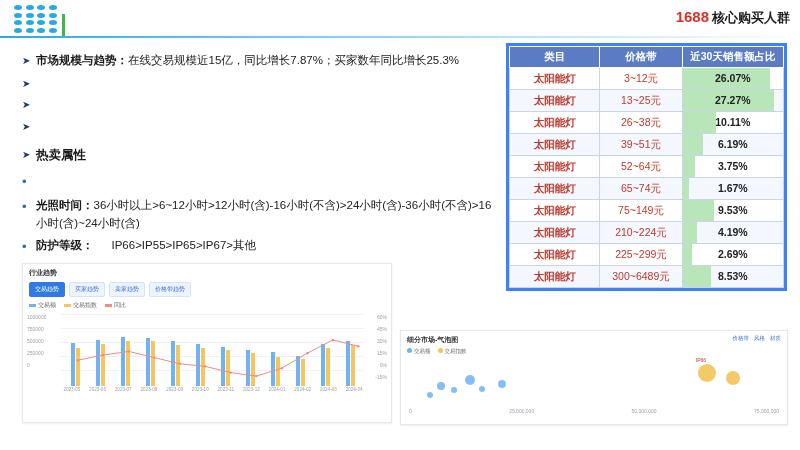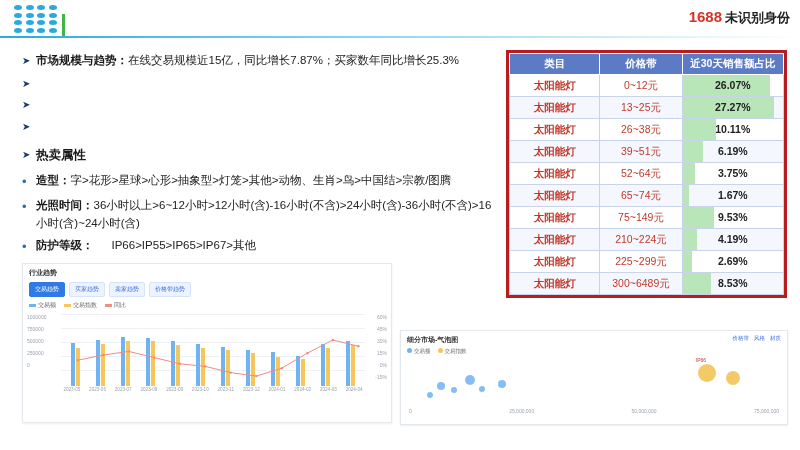--- a/index.html
+++ b/index.html
@@ -51,23 +51,23 @@
   .bullet-arrow { width:14px; flex:0 0 14px; color:#1b3b6f; font-size:10px; padding-top:1px;}
   .bullet-dot { width:14px; flex:0 0 14px; color:#2d6cb5; font-size:13px; padding-top:0px; text-align:left;}
   .lbl { font-weight:bold; color:#1a1a1a; white-space:nowrap; }
   .txt { color:#222; }
   .red { color:#c0392b; }
   .section-head { margin-top:12px; margin-bottom:6px; }
   .section-head .lbl { font-size:12.5px; }
 
   
   .table-wrap {
-    position:absolute; left:505px; top:49px; width:283px;
+    position:absolute; left:505px; top:42px; width:283px;
     border:1px solid #ffffff;
-    background:#b91c1c;
+    background:#3b82f6;
     padding:3px;
   }
   table.price { border-collapse:collapse; width:100%; font-size:10.5px; }
   table.price th {
     background:#5b7cc4; color:#fff; font-weight:bold;
     border:1px solid #ffffff; padding:3px 2px; text-align:center;
     font-size:10.5px;
   }
   table.price td {
     border:1px solid #c9d4ea; padding:2px 3px; text-align:center;
@@ -143,21 +143,21 @@
       <i></i>
       <i></i>
       <i></i>
     <i></i>
       <i></i>
       <i></i>
       <i></i>
   </div>
   <div class="title-bar"></div>
   <div class="brand">
-    <span>1688</span><span class="sub">未识别身份</span>
+    <span>1688</span><span class="sub">核心购买人群</span>
   </div>
 </div>
 <div class="header-rule"></div>
 
 <div class="content-left">
 
   <div class="row">
     <span class="bullet-arrow">➤</span>
     <span><span class="lbl">市场规模与趋势：</span><span class="txt">在线交易规模近15亿，同比增长7.87%；买家数年同比增长25.3%</span></span>
   </div>
@@ -174,21 +174,20 @@
     <span class="bullet-arrow">➤</span>
   </div>
 
   <div class="row section-head">
     <span class="bullet-arrow">➤</span>
     <span class="lbl">热卖属性</span>
   </div>
 
   <div class="row">
     <span class="bullet-dot">•</span>
-    <span><span class="lbl">造型：</span><span class="txt">字&gt;花形&gt;星球&gt;心形&gt;抽象型&gt;灯笼&gt;其他&gt;动物、生肖&gt;鸟&gt;中国结&gt;宗教/图腾</span></span>
   </div>
 
   <div class="row">
     <span class="bullet-dot">•</span>
     <span><span class="lbl">光照时间：</span><span class="txt">36小时以上&gt;6~12小时&gt;12小时(含)-16小时(不含)&gt;24小时(含)-36小时(不含)&gt;16小时(含)~24小时(含)</span></span>
   </div>
 
   <div class="row">
     <span class="bullet-dot">•</span>
     <span><span class="lbl">防护等级：</span><span class="txt" style="margin-left:18px">IP66&gt;IP55&gt;IP65&gt;IP67&gt;其他</span></span>
@@ -201,21 +200,21 @@
     <thead>
       <tr>
         <th style="width:33%">类目</th>
         <th style="width:30%">价格带</th>
         <th style="width:37%">近30天销售额占比</th>
       </tr>
     </thead>
     <tbody id="price-rows">
         <tr>
           <td class="cat">太阳能灯</td>
-          <td class="band">0~12元</td>
+          <td class="band">3~12元</td>
           <td class="pct">
             <span class="bar" style="width:86.9%"></span>
             <span class="pctlabel">26.07%</span>
           </td>
         </tr>
         <tr>
           <td class="cat">太阳能灯</td>
           <td class="band">13~25元</td>
           <td class="pct">
             <span class="bar" style="width:90.9%"></span>

